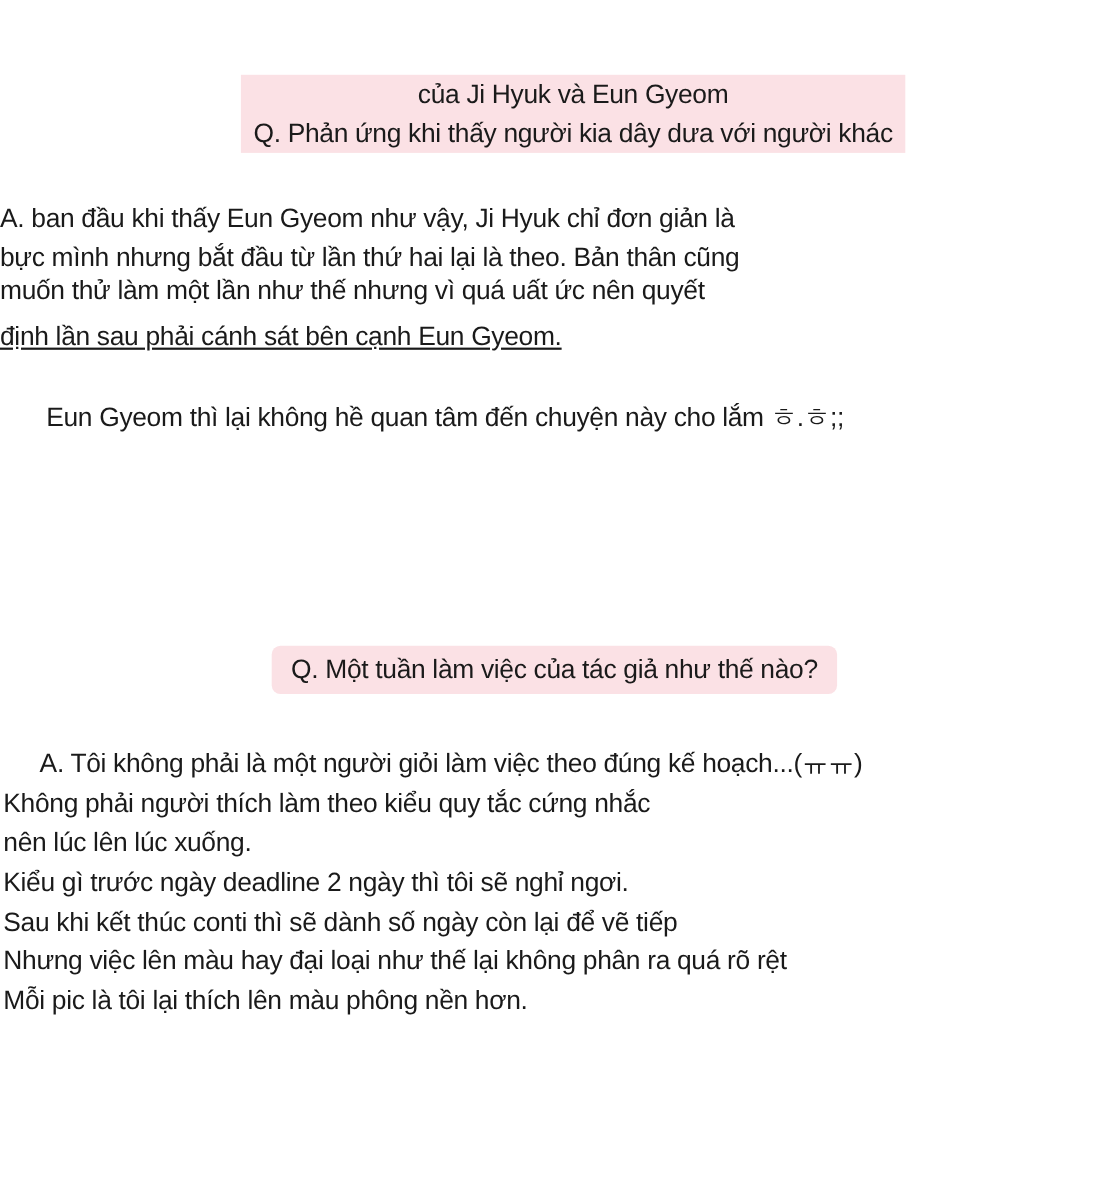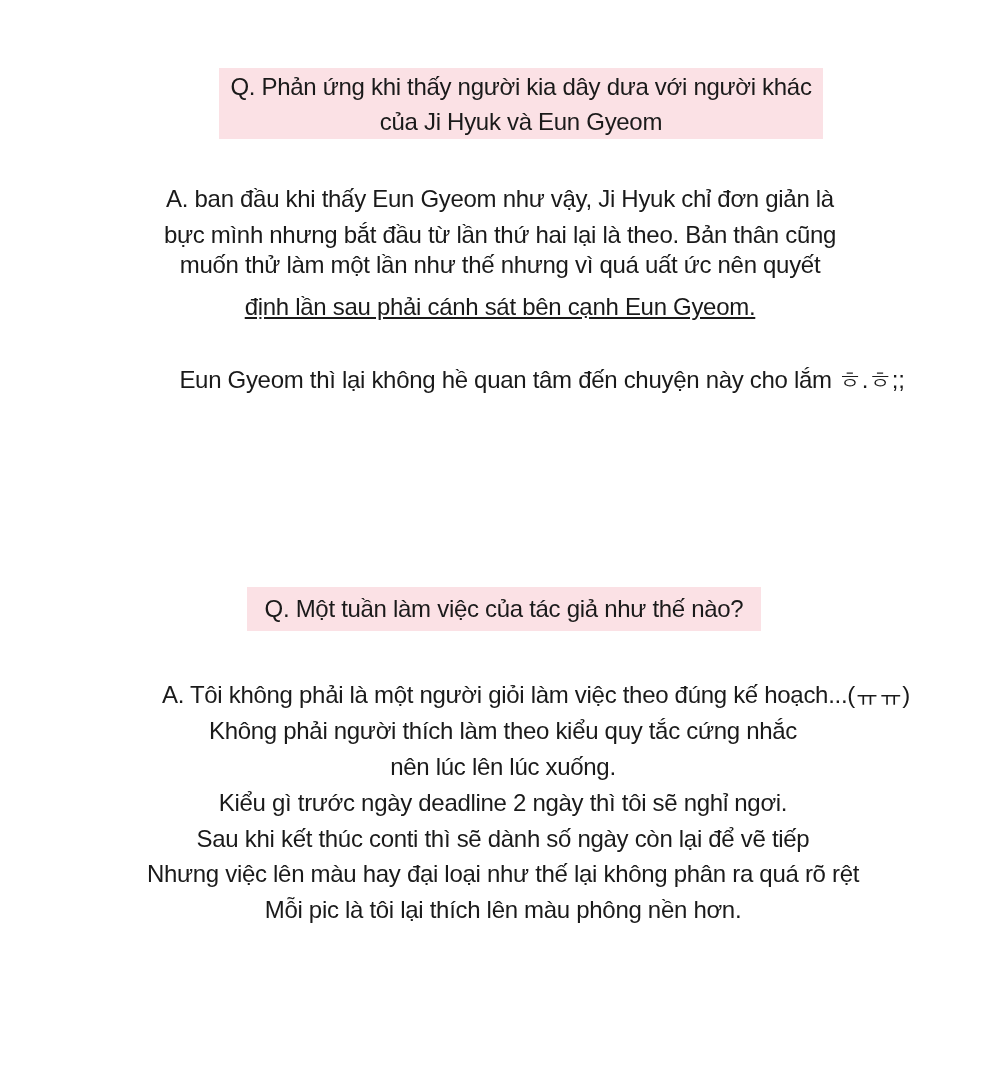--- a/index.html
+++ b/index.html
@@ -30,39 +30,40 @@
       width: 604px;
       height: 71px;
       padding-top: 1px;
     }
     .q2 {
       left: 247px;
       top: 587px;
       width: 514px;
       height: 44px;
       padding-top: 4px;
+      border-radius: 8px;
     }
     .line {
       position: absolute;
       left: 0;
       width: 1000px;
-      text-align: center;
+      text-align: left;
       font-size: 24px;
       line-height: 36px;
       letter-spacing: -0.3px;
       white-space: nowrap;
     }
     .q-line { display: block; }
   </style>
 </head>
 <body>
 
 <div class="q-box q1">
+  <span class="q-line">của Ji Hyuk và Eun Gyeom</span>
   <span class="q-line">Q. Phản ứng khi thấy người kia dây dưa với người khác</span>
-  <span class="q-line">của Ji Hyuk và Eun Gyeom</span>
 </div>
 
 <div>
   <div class="line" style="top:181px;">A. ban đầu khi thấy Eun Gyeom như vậy, Ji Hyuk chỉ đơn giản là</div>
   <div class="line" style="top:217px;">bực mình nhưng bắt đầu từ lần thứ hai lại là theo. Bản thân cũng</div>
   <div class="line" style="top:247px;">muốn thử làm một lần như thế nhưng vì quá uất ức nên quyết</div>
   <div class="line" style="top:289px;text-decoration:underline;">định lần sau phải cánh sát bên cạnh Eun Gyeom.</div>
   <div class="line" style="top:362px; left:42px;">Eun Gyeom thì lại không hề quan tâm đến chuyện này cho lắm ㅎ.ㅎ;;</div>
 </div>
 

